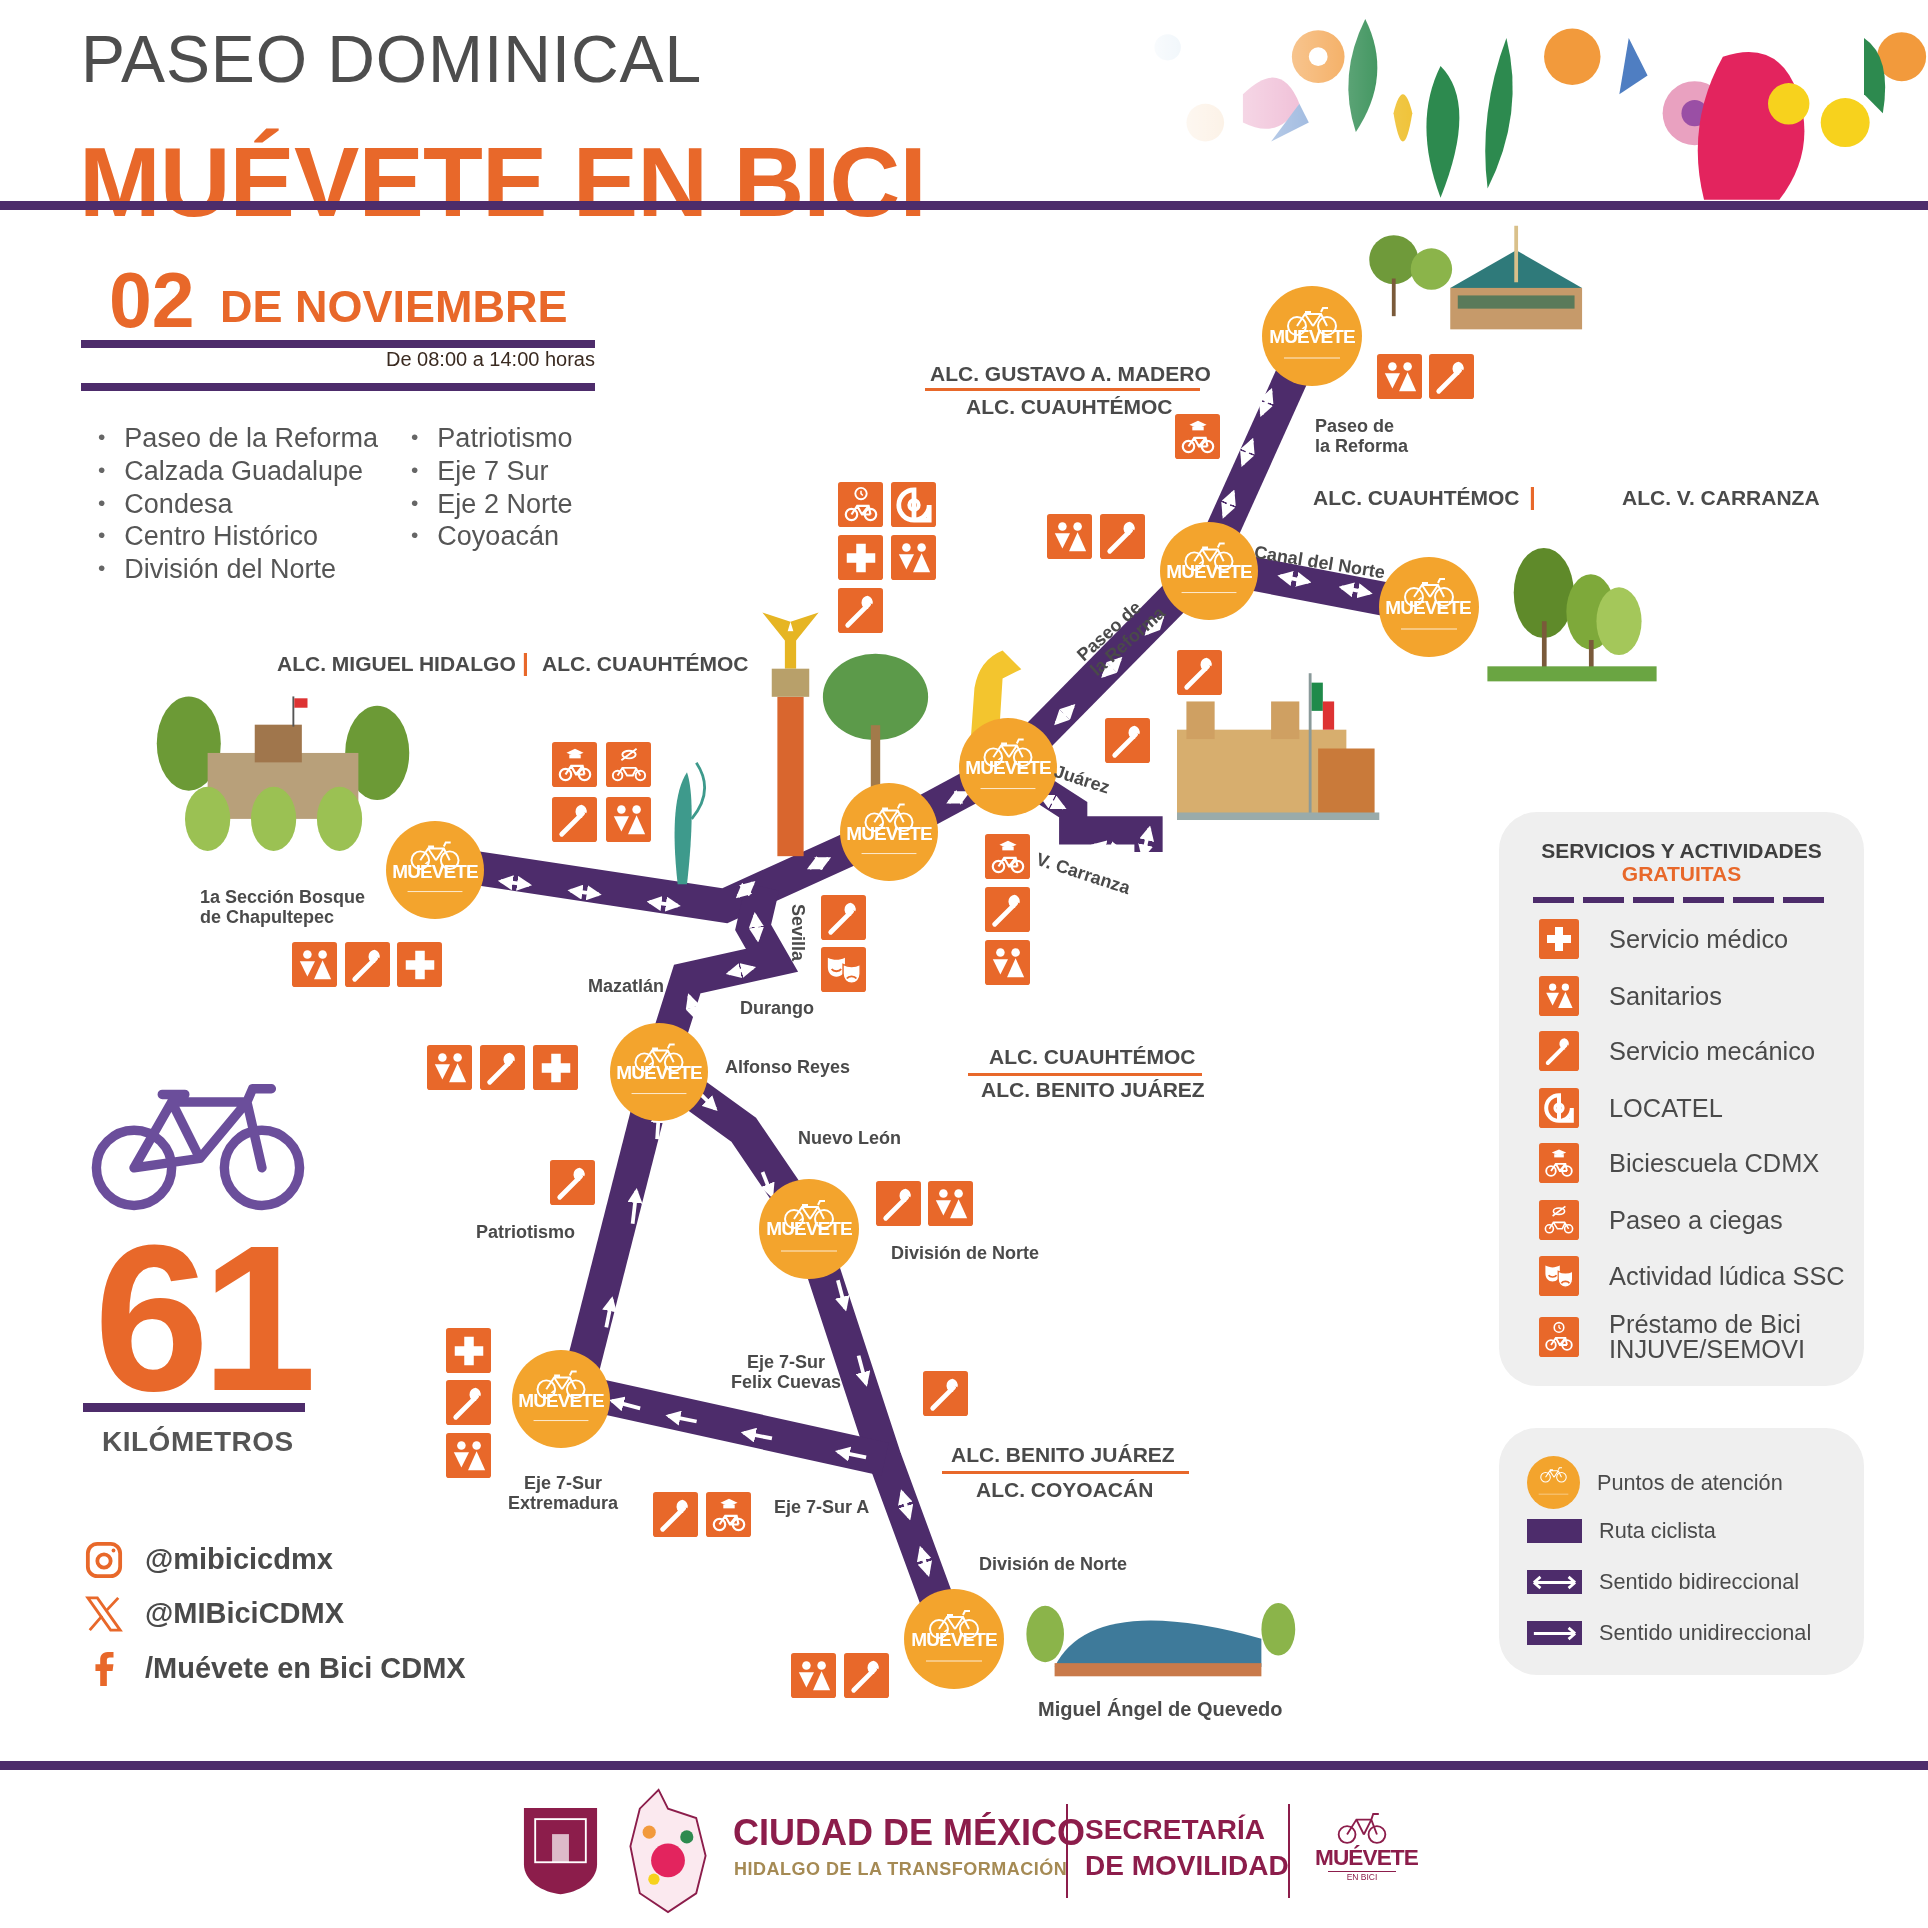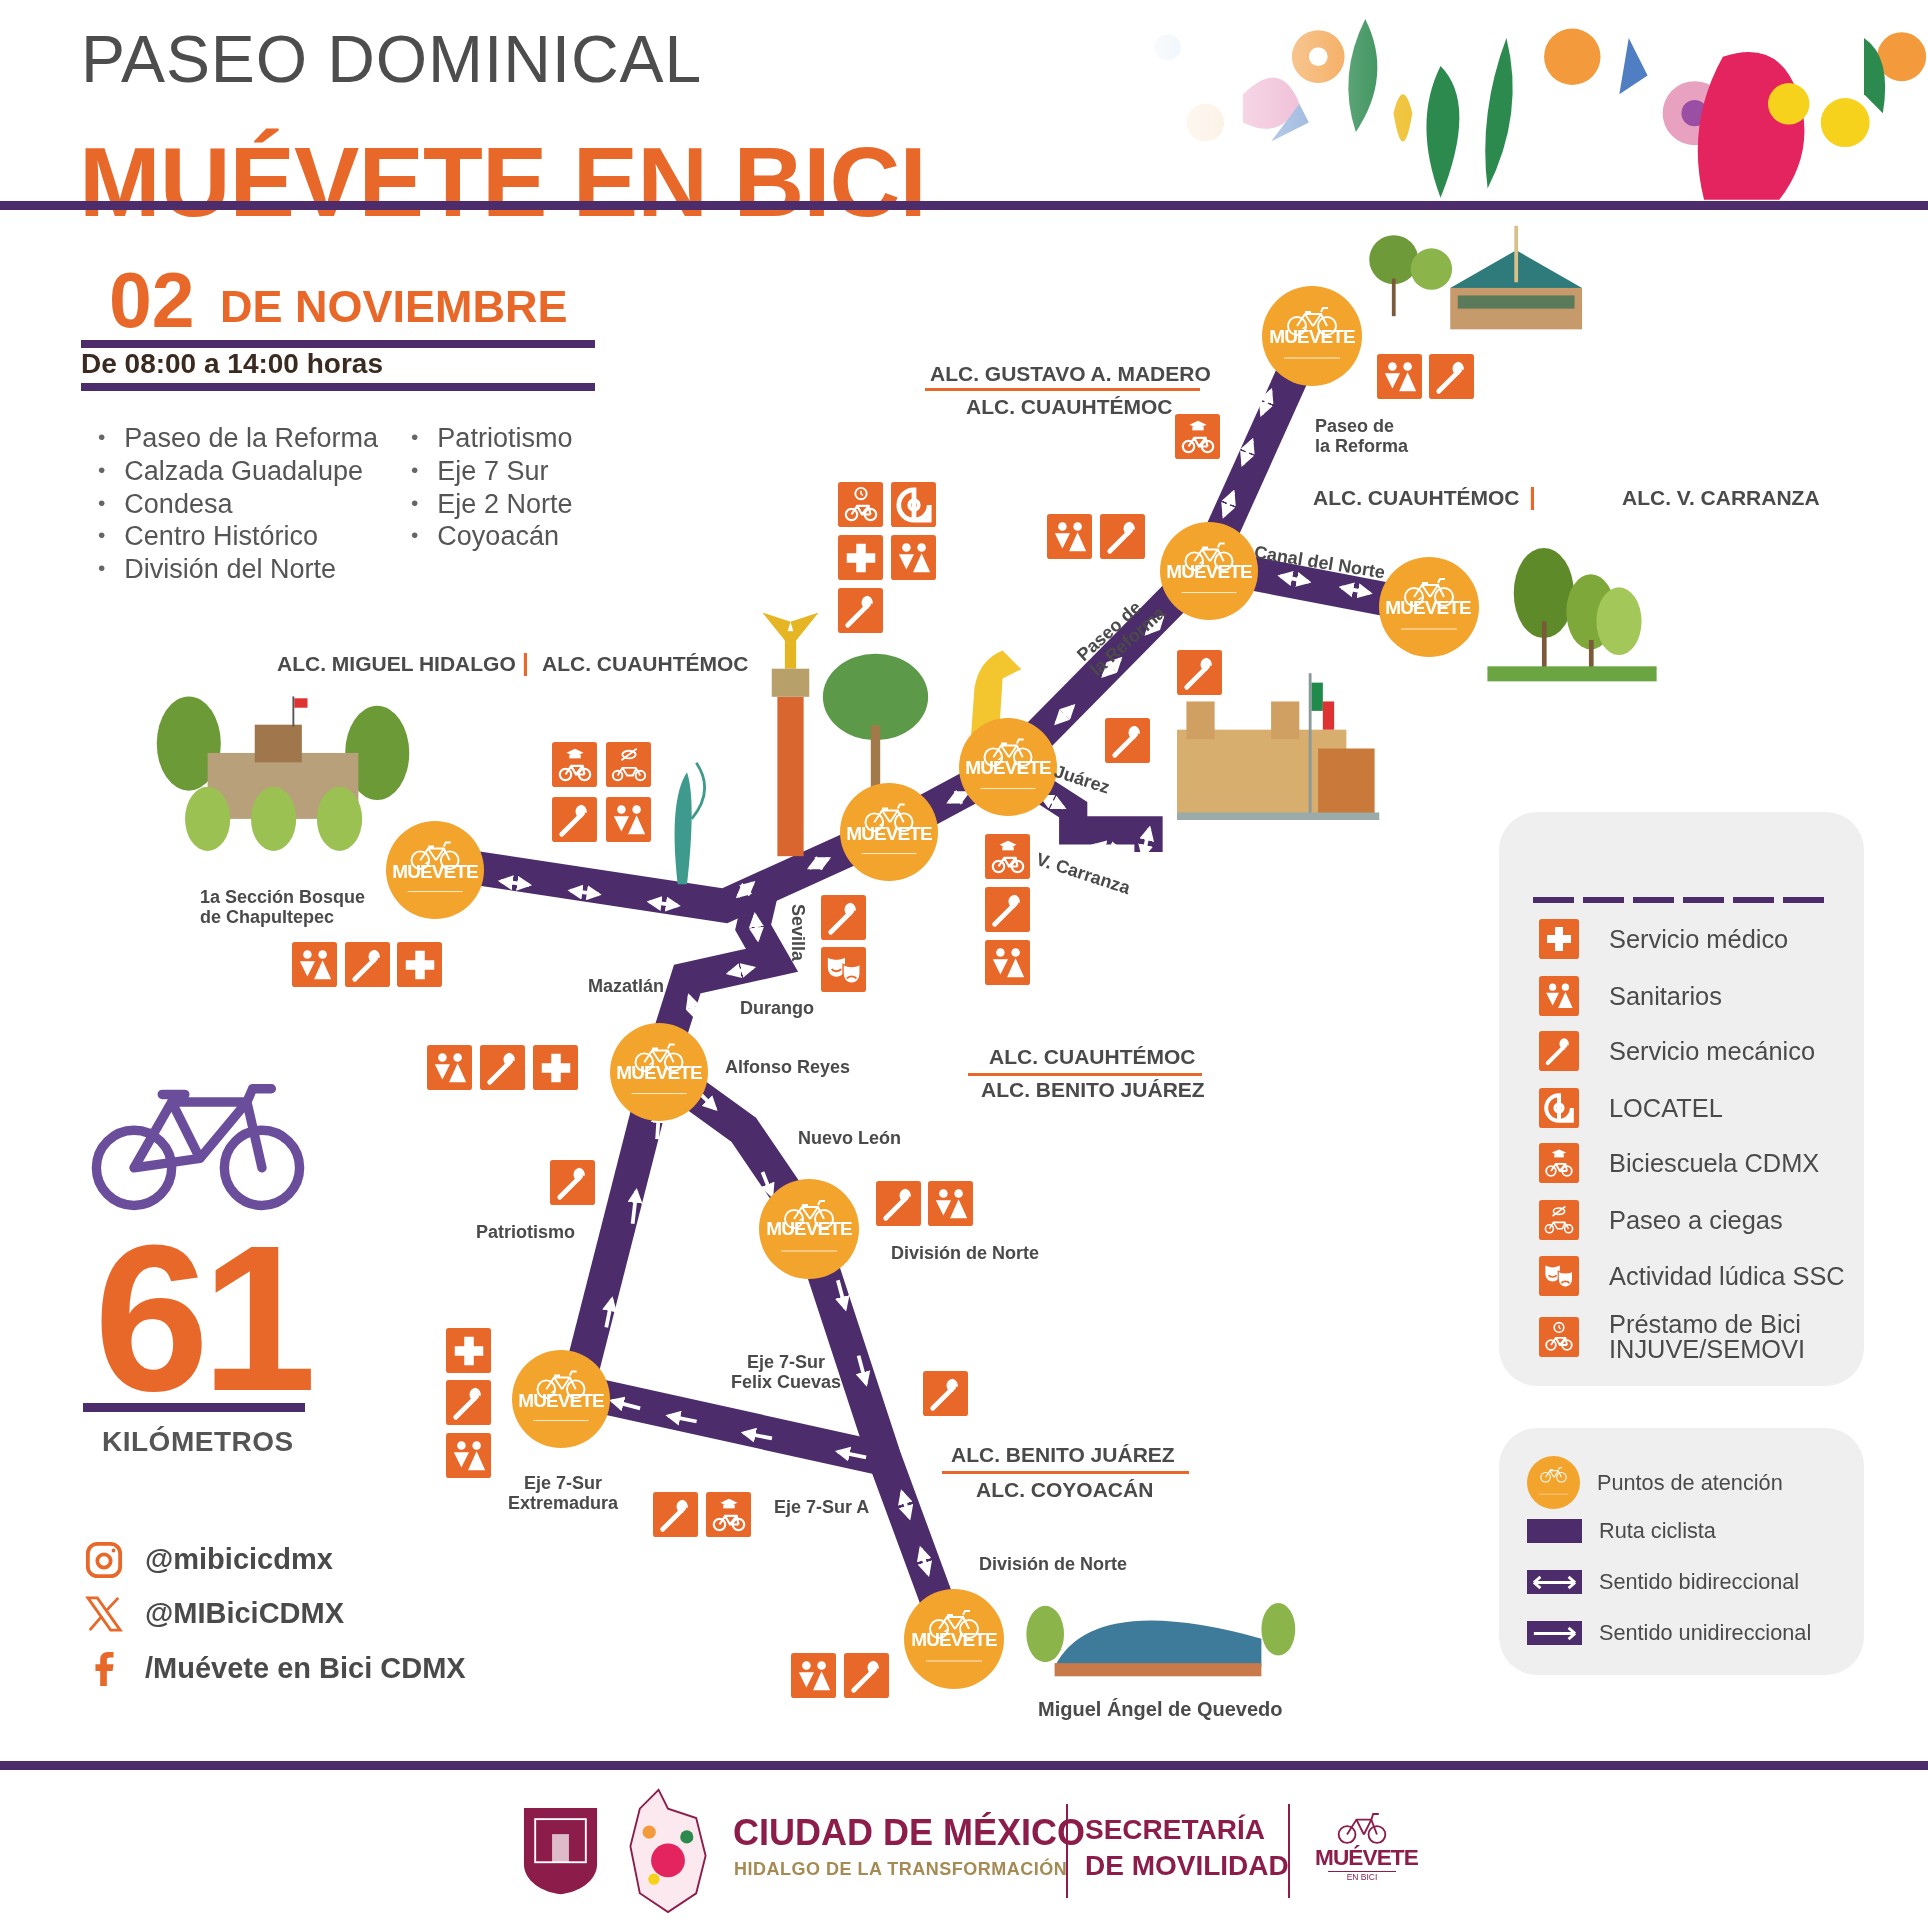--- a/index.html
+++ b/index.html
@@ -10,21 +10,21 @@
   
   .hdr-sub { left: 81px; top: 21px; font-size: 66px; color: #4d4d4d; letter-spacing: 0.9px; font-weight: 400; }
   .hdr-title { left: 79px; top: 90px; font-size: 98px; font-weight: 700; color: #e8682a; letter-spacing: -0.9px; margin-top: 36px; }
   .hdr-bar { left: 0; top: 201px; width: 1928px; height: 9.4px; background: #4d2c6b; }
   .hdr-art { left: 1130px; top: 0; width: 798px; height: 200px; overflow: hidden; }
 
   
   .date-num { left: 109px; top: 256px; font-size: 77px; font-weight: 700; color: #e8682a; }
   .date-month { left: 220px; top: 281px; font-size: 45px; font-weight: 700; color: #e8682a; }
   .rule-purple { background: #4d2c6b; height: 7.5px; }
-  .hours { left: 81px; top: 348px; width: 514px; text-align: left; font-size: 28px; font-weight: 700; color: #3a2a20; }
+  .hours { left: 81px; top: 348px; width: 514px; text-align: right; font-size: 20px; font-weight: 400; color: #3a2a20; }
   .route-list { font-size: 27px; color: #555; line-height: 31px; list-style: none; }
   .route-list li::before { content: "•"; color: #666; margin-right: 19px; font-size: 21px; vertical-align: 2.8px; }
 
   
   .alc { font-size: 21px; font-weight: 700; color: #4a4a4a; letter-spacing: 0px; white-space: nowrap; }
   .alc-rule { height: 2.8px; background: #e8682a; }
   .alc-sep { color: #e8682a; font-weight: 700; }
 
   .street { font-size: 18px; font-weight: 700; color: #4a4a4a; white-space: nowrap; line-height: 20px; }
 
@@ -659,20 +659,24 @@
 <div class="abs social" style="left:83px;top:1648px;">
   <span class="ic">
       <svg width="38" height="38" viewBox="0 0 40 40">
         <path d="M23 38V22h6l1-7h-7v-4c0-2 1-3 3-3h4V2h-6c-6 0-8 4-8 8v5h-5v7h5v16z" fill="#e8682a"></path>
       </svg>
     </span>
   <span>/Muévete en Bici CDMX</span>
 </div>
 
 <div class="abs legend-box" style="left:1499px;top:812px;width:365px;height:574px;">
+  <div class="abs legend-head" style="left:0;top:28px;width:365px;">
+    <div>SERVICIOS Y ACTIVIDADES</div>
+    <div class="o">GRATUITAS</div>
+  </div>
   <div class="abs" style="left:34px;top:85px;width:298px;height:5.6px;background:repeating-linear-gradient(90deg,#4d2c6b 0 41px,transparent 41px 50px);"></div>
 
   <div class="legend-item" style="top:107px;">
     <span class="tile">
         <svg viewBox="0 0 34 34" width="32" height="32">
           <use href="#i-cross"></use>
         </svg>
       </span>
     <span class="lbl">Servicio médico</span>
   </div>

